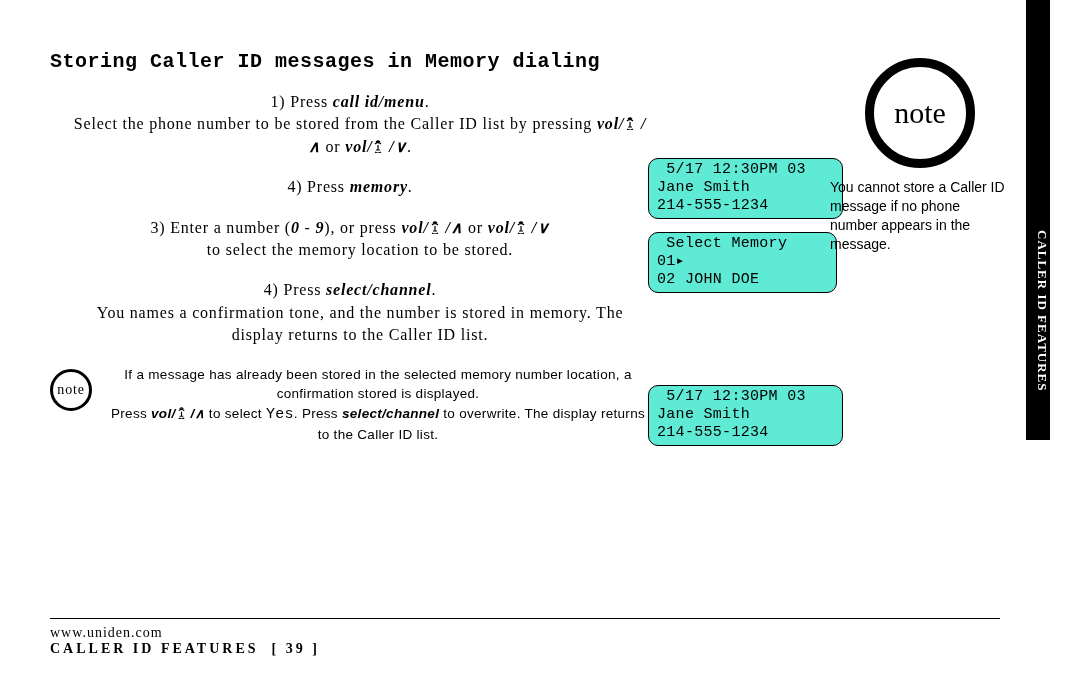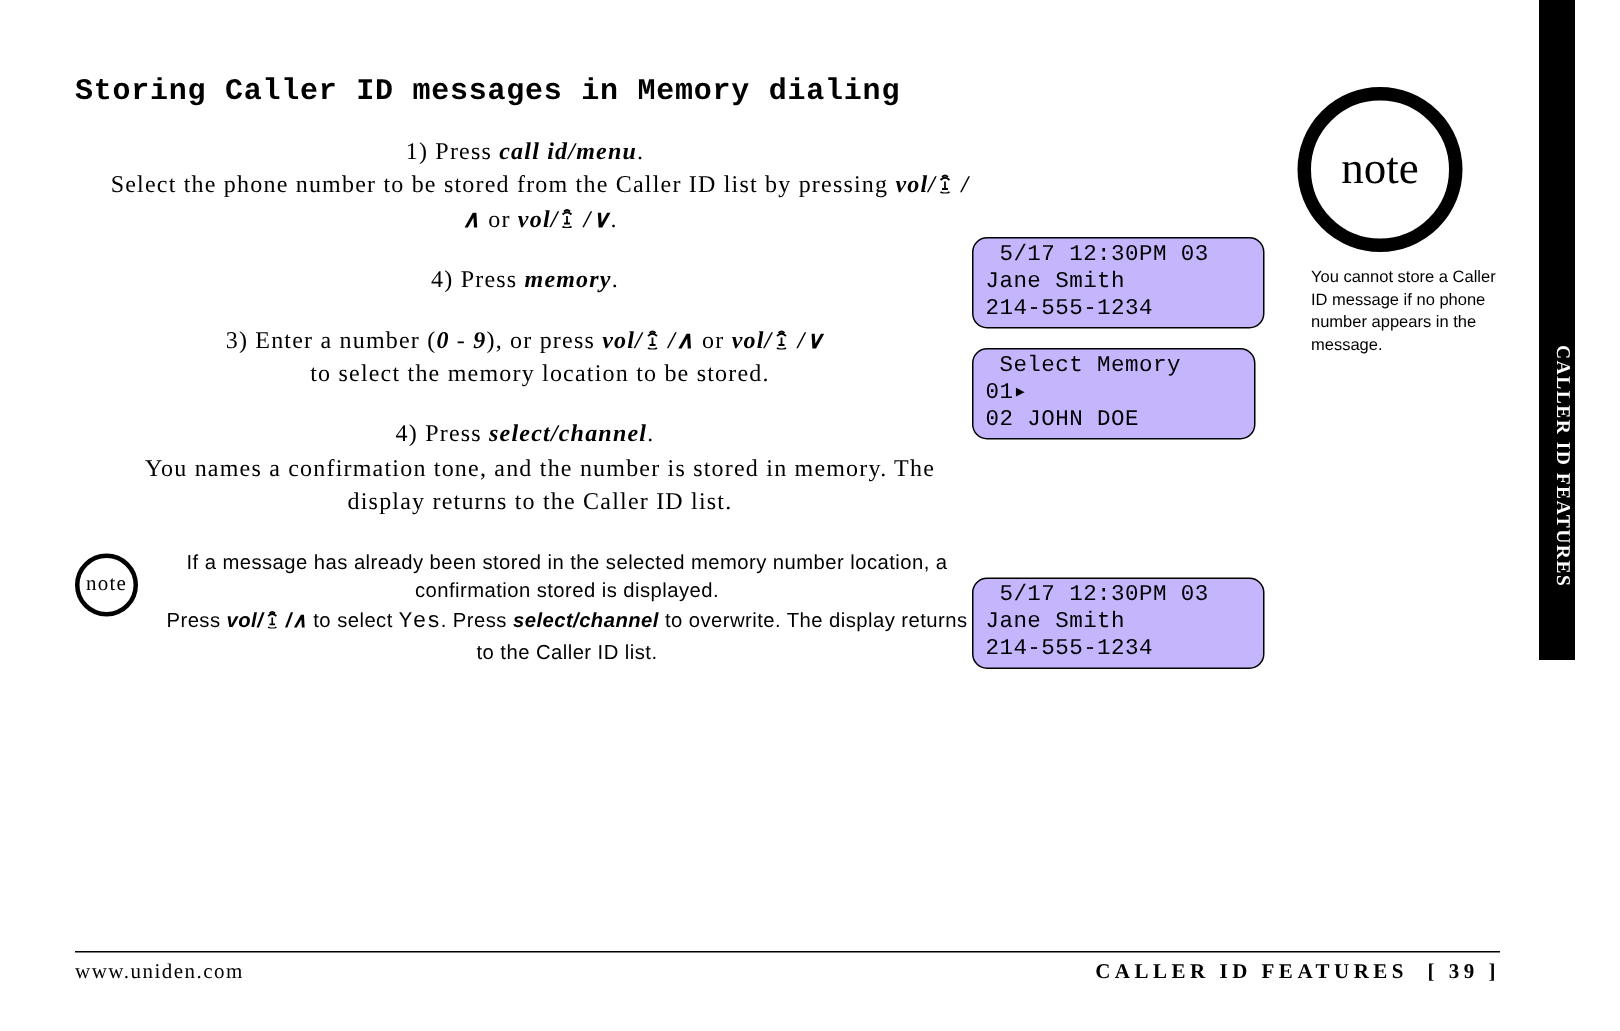--- a/index.html
+++ b/index.html
@@ -94,51 +94,51 @@
   .note-circle-big {
     width:110px;height:110px;
     border:9px solid #000;
     border-radius:50%;
     display:flex;align-items:center;justify-content:center;
     font-size:30px;
     margin:0 auto 10px auto;
   }
   .note-big-text {
     font-family: Arial, Helvetica, sans-serif;
-    font-size:11px;
+    font-size:14px;
     line-height:1.35;
-    margin-left:44px;
   }
   .lcd {
     position:absolute;
     border:1.5px solid #000;
     border-radius:10px;
     font-family: 'Courier New', monospace;
     font-size:15px;
     line-height:1.2;
     padding:2px 8px 3px 8px;
     letter-spacing:0.3px;
     white-space:pre;
-    background:#c4b5fd;
+    background:#5eead4;
   }
   .lcd1 { left:648px; top:158px; width:195px; }
   .lcd2 { left:648px; top:232px; width:189px; }
   .lcd3 { left:648px; top:385px; width:195px; }
   .lcd4 { left:648px; top:459px; width:195px; }
   .footer {
     position:absolute;
     bottom:30px;
     left:50px;
     right:80px;
     border-top:1px solid #000;
     padding-top:6px;
     display:flex;
     justify-content:space-between;
     font-size:14px;
     letter-spacing:1px;
+    flex-direction:column;
   }
   .footer-right { font-variant: small-caps; font-weight:bold; letter-spacing:3px; }
   .icon-ring { display:inline-block; vertical-align:-1px; }
   .icon-up, .icon-down { display:inline-block; font-weight:bold; }
   .mono { font-family:'Courier New', monospace; font-size:15px; }
 </style>
 </head>
 <body>
 
 <div class="page">

